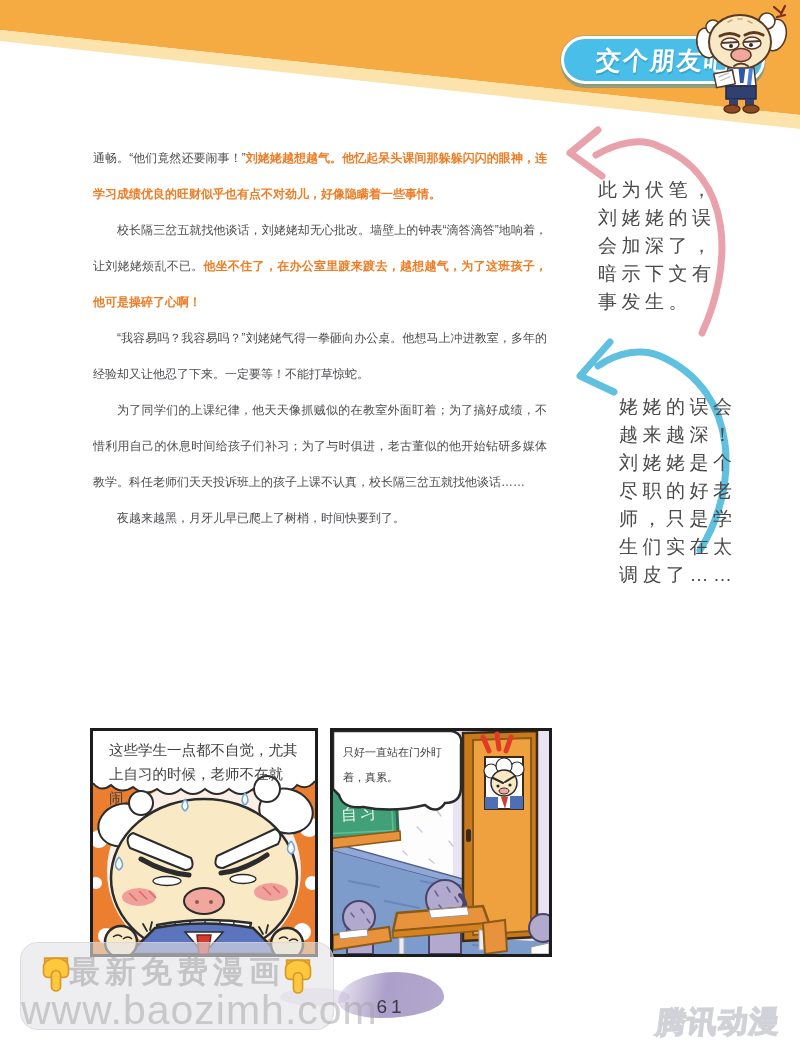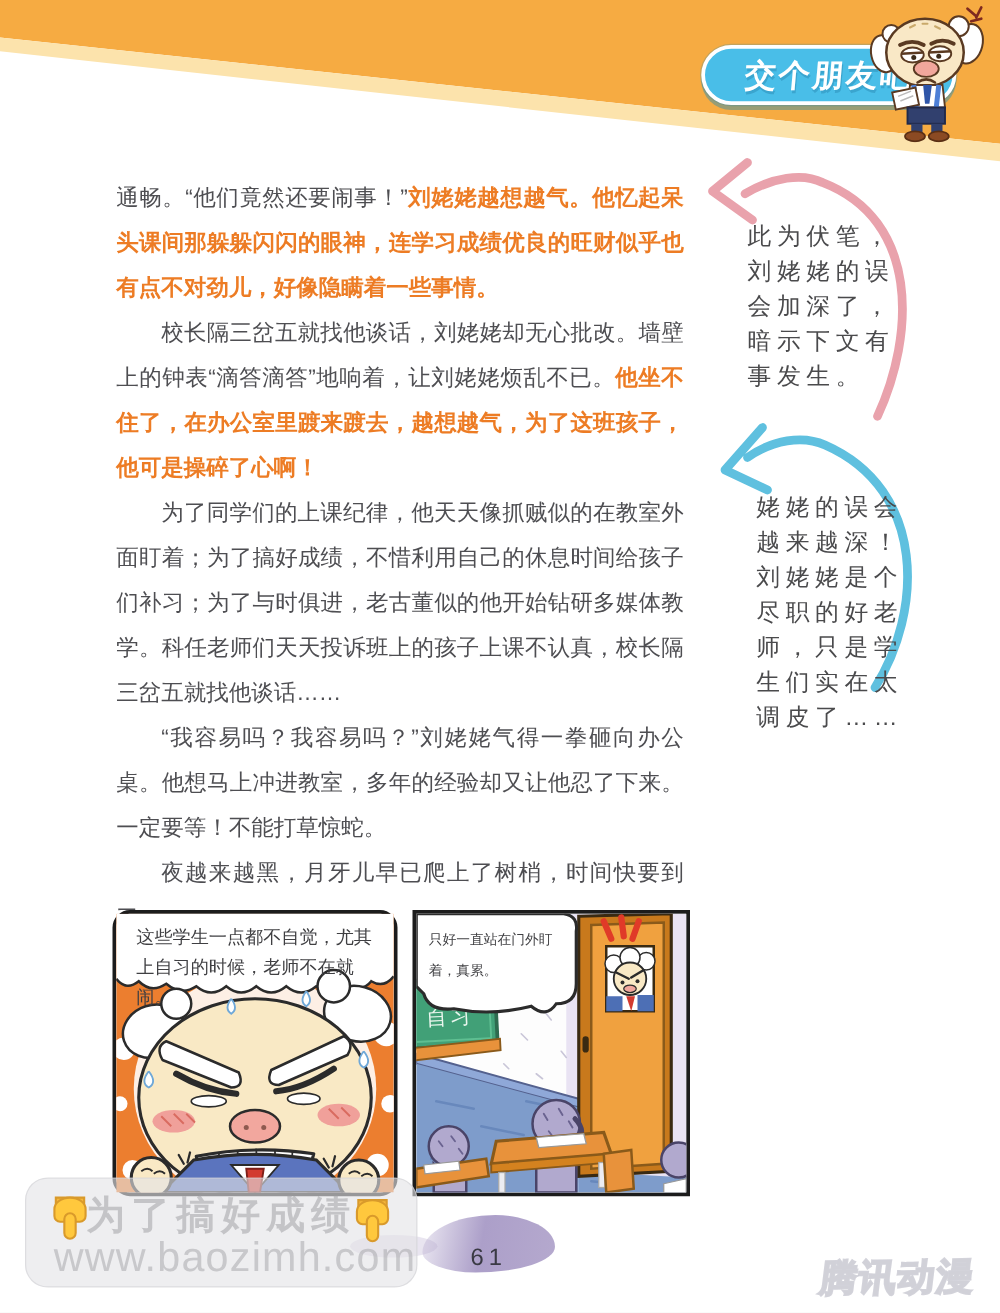--- a/index.html
+++ b/index.html
@@ -11,52 +11,52 @@
   .badge{position:absolute;left:561px;top:36px;width:198px;height:42px;z-index:3;
          background:#49BEE8;border:3px solid #fff;border-radius:26px;
          box-shadow:0 4px 0 rgba(38,140,180,.45), 0 0 0 1px rgba(38,140,180,.25);
          display:flex;align-items:center;justify-content:center;}
   .badge span{color:#fff;font-weight:bold;font-size:25px;letter-spacing:2px;transform:skewX(-5deg);
               text-shadow:1px 2px 0 rgba(31,120,160,.35);}
   .mascot{position:absolute;right:8px;top:2px;width:100px;height:112px;z-index:4;}
 
   
   .article{position:absolute;left:93px;top:140px;width:454px;z-index:2;
-           font-size:18px;line-height:36px;color:#4E4E52;
+           font-size:12px;line-height:36px;color:#4E4E52;
            text-align:justify;text-align-last:left;}
   .article p{margin:0;}
   .article p.indent{text-indent:2em;}
   .hl{color:#ED7C24;font-weight:bold;}
 
   
   .note{position:absolute;width:140px;font-size:19px;line-height:28px;letter-spacing:4.5px;
         color:#4A4A4C;z-index:2;}
   .note1{left:598px;top:176px;}
-  .note2{left:605px;top:393px;}
+  .note2{left:619px;top:393px;}
   .arrow-svg{position:absolute;z-index:2;}
   .arrow1{left:552px;top:118px;}
   .arrow2{left:552px;top:330px;}
 
   
   .panel{position:absolute;top:728px;border:3px solid #1c1c1c;background:#fff;z-index:2;}
-  .panel1{left:90px;width:222px;height:223px;border-radius:14px;}
+  .panel1{left:90px;width:222px;height:223px;}
   .panel2{left:330px;width:216px;height:223px;}
   .panel svg{display:block;}
   .speech{position:absolute;color:#3F3F42;z-index:3;}
   .speech1{left:16px;top:7px;width:194px;font-size:14.5px;line-height:24px;}
   .speech2{left:10px;top:9px;width:112px;font-size:11px;line-height:25px;}
 
   
   .watermark{position:absolute;left:20px;top:942px;width:312px;height:86px;z-index:5;
              background:rgba(228,228,231,.62);border:1px solid rgba(210,210,214,.6);
              border-radius:18px;}
   .wm-line1{position:absolute;left:0;right:0;top:8px;text-align:center;
             font-size:31px;font-weight:bold;letter-spacing:5px;color:rgba(162,162,166,.55);}
-  .wm-line2{position:absolute;left:0;right:0;top:44px;text-align:right;
-            font-size:33px;color:rgba(162,162,166,.5);letter-spacing:1px;}
+  .wm-line2{position:absolute;left:0;right:0;top:44px;text-align:left;
+            font-size:41px;color:rgba(162,162,166,.5);letter-spacing:1px;}
   .hand{position:absolute;width:34px;height:42px;}
   .hand-left{left:18px;top:10px;}
   .hand-right{right:18px;top:12px;}
 
   .page-blob{position:absolute;left:338px;top:972px;width:106px;height:46px;z-index:2;
              background:linear-gradient(100deg, rgba(181,169,206,.25) 0%, #AC9FC9 45%, #B5A9CE 100%);
              border-radius:55% 45% 60% 40% / 65% 55% 45% 35%;
              display:flex;align-items:flex-end;justify-content:center;}
   .page-blob::before{content:"";position:absolute;left:-58px;top:16px;width:70px;height:18px;
              background:rgba(181,169,206,.30);border-radius:50%;}
@@ -109,22 +109,22 @@
     <rect x="34" y="84" width="30" height="13" fill="#31406E" stroke="#20294A" stroke-width="1.5"></rect>
     <rect x="37" y="97" width="9" height="8" fill="#31406E"></rect>
     <rect x="53" y="97" width="9" height="8" fill="#31406E"></rect>
     <ellipse cx="40" cy="107" rx="8" ry="4" fill="#8B4A23" stroke="#5A2F14" stroke-width="1.4"></ellipse>
     <ellipse cx="59" cy="107" rx="8" ry="4" fill="#8B4A23" stroke="#5A2F14" stroke-width="1.4"></ellipse>
   </svg>
 
   <div class="article">
     <p class="para"><span>通畅。“他们竟然还要闹事！”</span><span class="hl">刘姥姥越想越气。他忆起呆头课间那躲躲闪闪的眼神，连学习成绩优良的旺财似乎也有点不对劲儿，好像隐瞒着一些事情。</span></p>
     <p class="para indent"><span>校长隔三岔五就找他谈话，刘姥姥却无心批改。墙壁上的钟表“滴答滴答”地响着，让刘姥姥烦乱不已。</span><span class="hl">他坐不住了，在办公室里踱来踱去，越想越气，为了这班孩子，他可是操碎了心啊！</span></p>
+    <p class="para indent"><span>“我容易吗？我容易吗？”刘姥姥气得一拳砸向办公桌。他想马上冲进教室，多年的经验却又让他忍了下来。一定要等！不能打草惊蛇。</span><span class="hl"></span></p>
     <p class="para indent"><span>为了同学们的上课纪律，他天天像抓贼似的在教室外面盯着；为了搞好成绩，不惜利用自己的休息时间给孩子们补习；为了与时俱进，老古董似的他开始钻研多媒体教学。科任老师们天天投诉班上的孩子上课不认真，校长隔三岔五就找他谈话……</span><span class="hl"></span></p>
-    <p class="para indent"><span>“我容易吗？我容易吗？”刘姥姥气得一拳砸向办公桌。他想马上冲进教室，多年的经验却又让他忍了下来。一定要等！不能打草惊蛇。</span><span class="hl"></span></p>
     <p class="para indent"><span>夜越来越黑，月牙儿早已爬上了树梢，时间快要到了。</span><span class="hl"></span></p>
   </div>
 
   <svg class="arrow-svg arrow1" width="190" height="225" viewBox="0 0 190 225">
     <path d="M150,215 C180,150 184,58 106,28 C90,20 66,24 44,37 M46,12 L18,35 L50,58" fill="none" stroke-width="7" stroke-linecap="round" stroke-linejoin="round" stroke="#E9A2AC"></path>
   </svg>
   <div class="note note1">此为伏笔，刘姥姥的误会加深了，暗示下文有事发生。</div>
 
   <svg class="arrow-svg arrow2" width="200" height="235" viewBox="0 0 200 235">
     <path d="M148,220 C186,160 190,62 108,26 C90,18 66,22 46,36 M58,12 L28,46 L62,62" fill="none" stroke-width="7" stroke-linecap="round" stroke-linejoin="round" stroke="#5FC0DF"></path>
@@ -244,21 +244,21 @@
     </svg>
     <div class="speech speech2">只好一直站在门外盯着，真累。</div>
   </div>
 
   <div class="watermark">
     <svg class="hand hand-left" viewBox="0 0 30 36">
       <path d="M5,4 h20 v7 h-20 z" fill="#F5B63C" stroke="#D99A2B" stroke-width="1.5"></path>
       <path d="M4,12 a11,8 0 0 1 22,0 l0,5 a4,4 0 0 1 -4,4 l-14,0 a4,4 0 0 1 -4,-4 z" fill="#FFC83D" stroke="#D99A2B" stroke-width="1.5"></path>
       <rect x="11" y="15" width="8" height="18" rx="4" fill="#FFC83D" stroke="#D99A2B" stroke-width="1.5"></rect>
     </svg>
-    <div class="wm-line1">为了搞好成绩</div>
+    <div class="wm-line1">最新免费漫画</div>
     <div class="wm-line2">www.baozimh.com</div>
     <svg class="hand hand-right" viewBox="0 0 30 36">
       <path d="M5,4 h20 v7 h-20 z" fill="#F5B63C" stroke="#D99A2B" stroke-width="1.5"></path>
       <path d="M4,12 a11,8 0 0 1 22,0 l0,5 a4,4 0 0 1 -4,4 l-14,0 a4,4 0 0 1 -4,-4 z" fill="#FFC83D" stroke="#D99A2B" stroke-width="1.5"></path>
       <rect x="11" y="15" width="8" height="18" rx="4" fill="#FFC83D" stroke="#D99A2B" stroke-width="1.5"></rect>
     </svg>
   </div>
 
   <div class="page-blob">
     <span>61</span>

